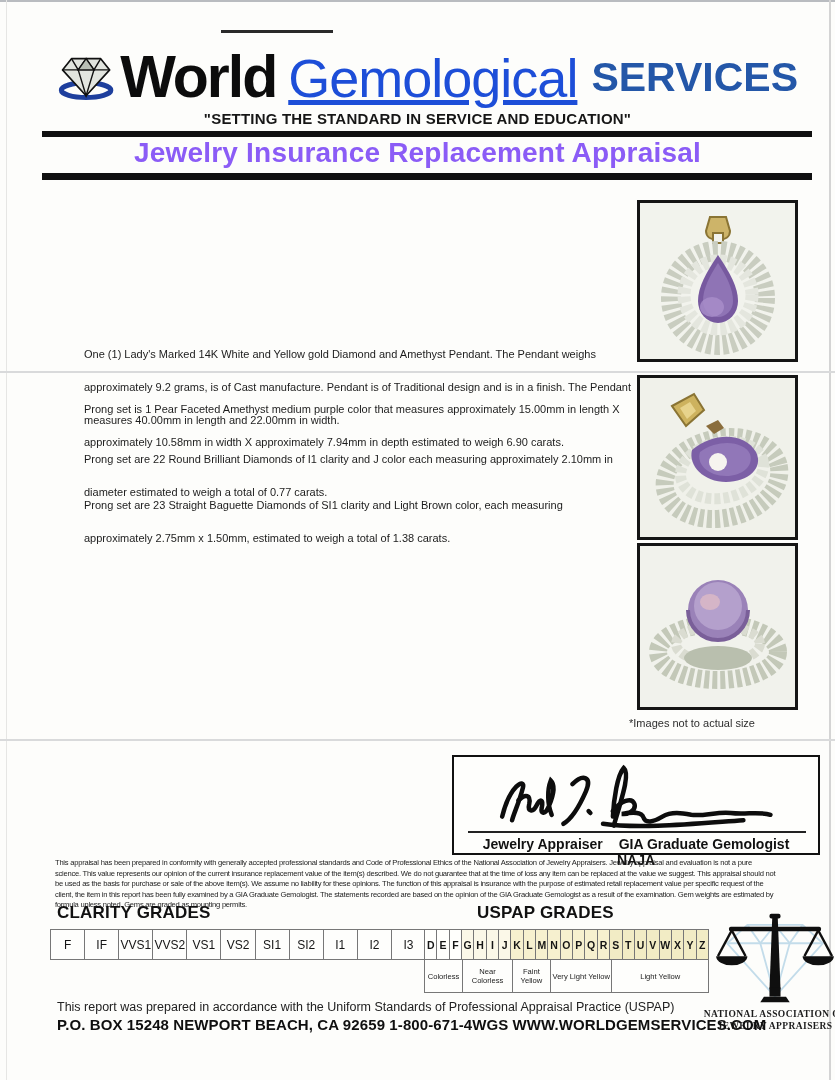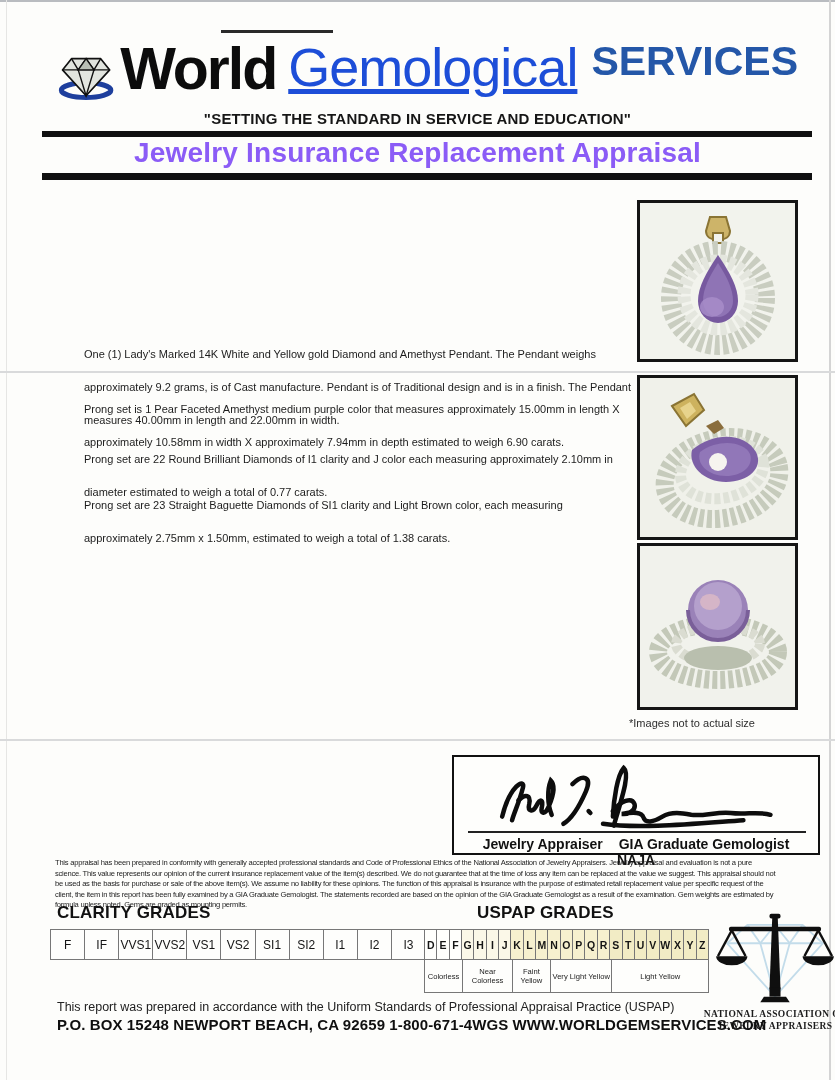--- a/index.html
+++ b/index.html
@@ -10,21 +10,21 @@
   }
   .abs{position:absolute;}
   
   .edge-top{left:0;top:0;width:835px;height:2px;background:#b9bcc0;}
   .edge-right{right:4px;top:0;width:2px;height:1080px;background:#d4d4d4;}
   .edge-left{left:6px;top:0;width:1px;height:1080px;background:#e6e6e4;}
   .seam{left:0;width:835px;height:2px;background:#d9dadb;}
   .artifact-bar{left:221px;top:30px;width:112px;height:3px;background:#2a2a2a;}
 
   
-  .brand{left:58px;top:40px;width:740px;height:75px;display:flex;align-items:flex-start;}
+  .brand{left:58px;top:40px;width:740px;height:75px;display:flex;align-items:center;}
   .brand-word{font-size:59px;font-weight:800;letter-spacing:-2px;line-height:1;color:#0c0c0c;margin-left:6px;}
   .brand-word2{font-size:54px;font-weight:500;letter-spacing:-1px;line-height:1;color:#1d4ed8;margin-left:12px;text-decoration:underline;}
   .brand-word3{font-size:41px;font-weight:700;line-height:1.05;margin-left:14px;}
   .tagline{left:0;top:110px;width:835px;text-align:center;font-size:15px;font-weight:700;letter-spacing:.2px;color:#161616;}
   .bar{left:42px;width:770px;background:#101010;}
   .bar1{top:131px;height:6px;}
   .bar2{top:173px;height:7px;}
   .doc-title{left:0;top:137px;width:835px;text-align:center;font-size:28px;font-weight:700;letter-spacing:.2px;}
 
   

